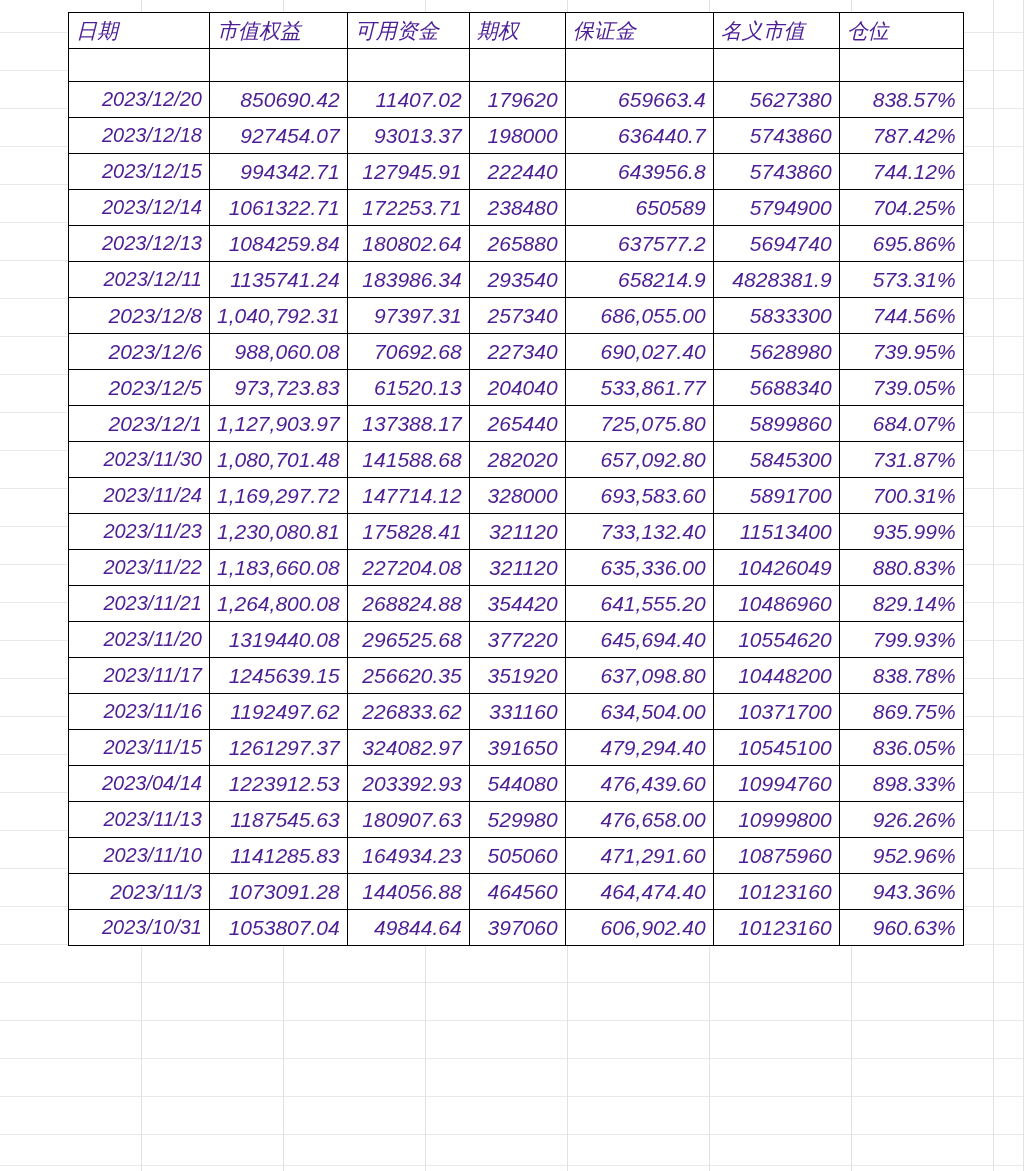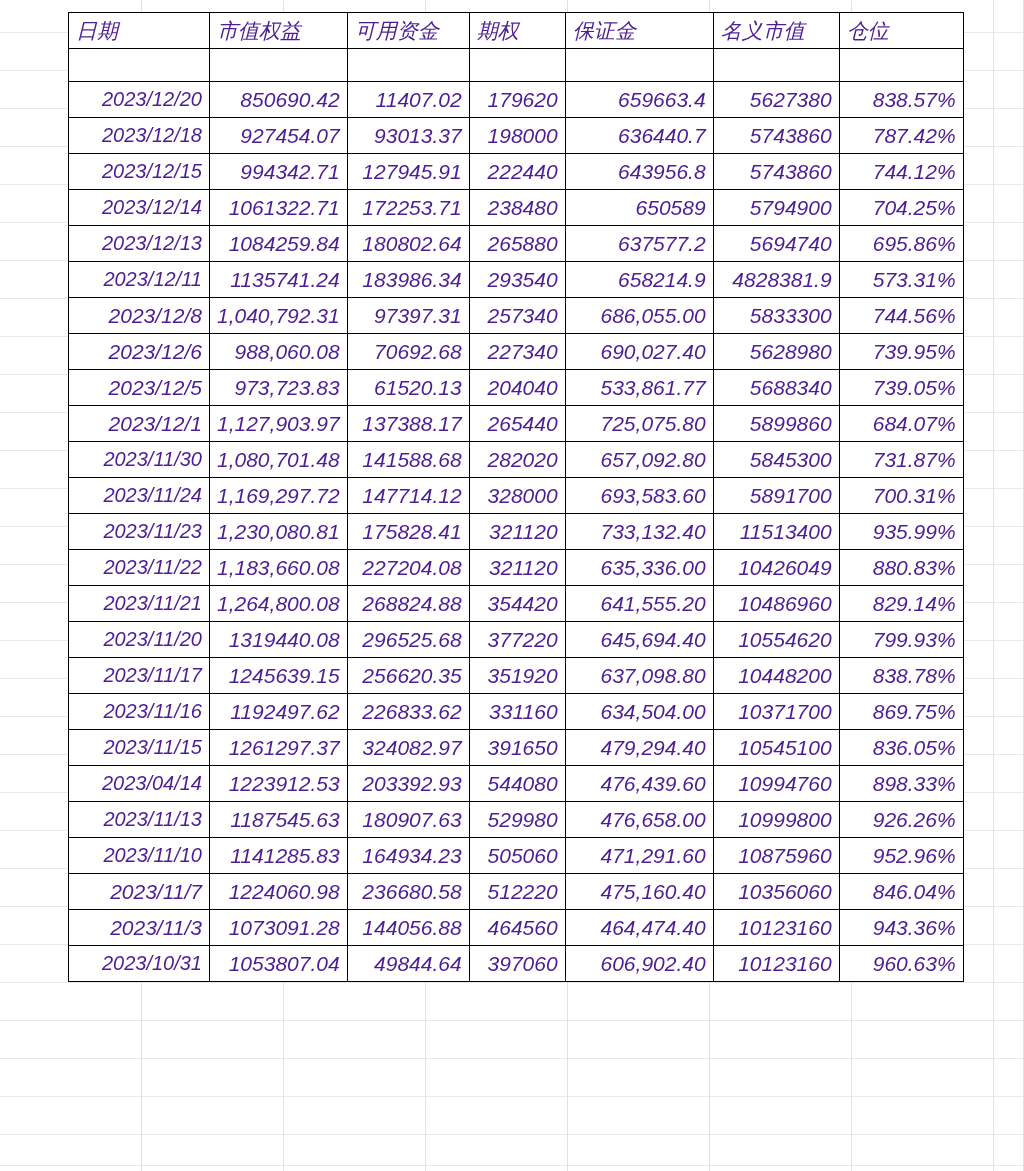--- a/index.html
+++ b/index.html
@@ -295,29 +295,20 @@
         <tr>
           <td class="date date-tight">2023/11/10</td>
           <td class="num">1141285.83</td>
           <td class="num">164934.23</td>
           <td class="num">505060</td>
           <td class="num">471,291.60</td>
           <td class="num">10875960</td>
           <td class="num">952.96%</td>
         </tr>
         <tr>
-          <td class="date">2023/11/7</td>
-          <td class="num">1224060.98</td>
-          <td class="num">236680.58</td>
-          <td class="num">512220</td>
-          <td class="num">475,160.40</td>
-          <td class="num">10356060</td>
-          <td class="num">846.04%</td>
-        </tr>
-        <tr>
           <td class="date">2023/11/3</td>
           <td class="num">1073091.28</td>
           <td class="num">144056.88</td>
           <td class="num">464560</td>
           <td class="num">464,474.40</td>
           <td class="num">10123160</td>
           <td class="num">943.36%</td>
         </tr>
         <tr>
           <td class="date date-tight">2023/10/31</td>

